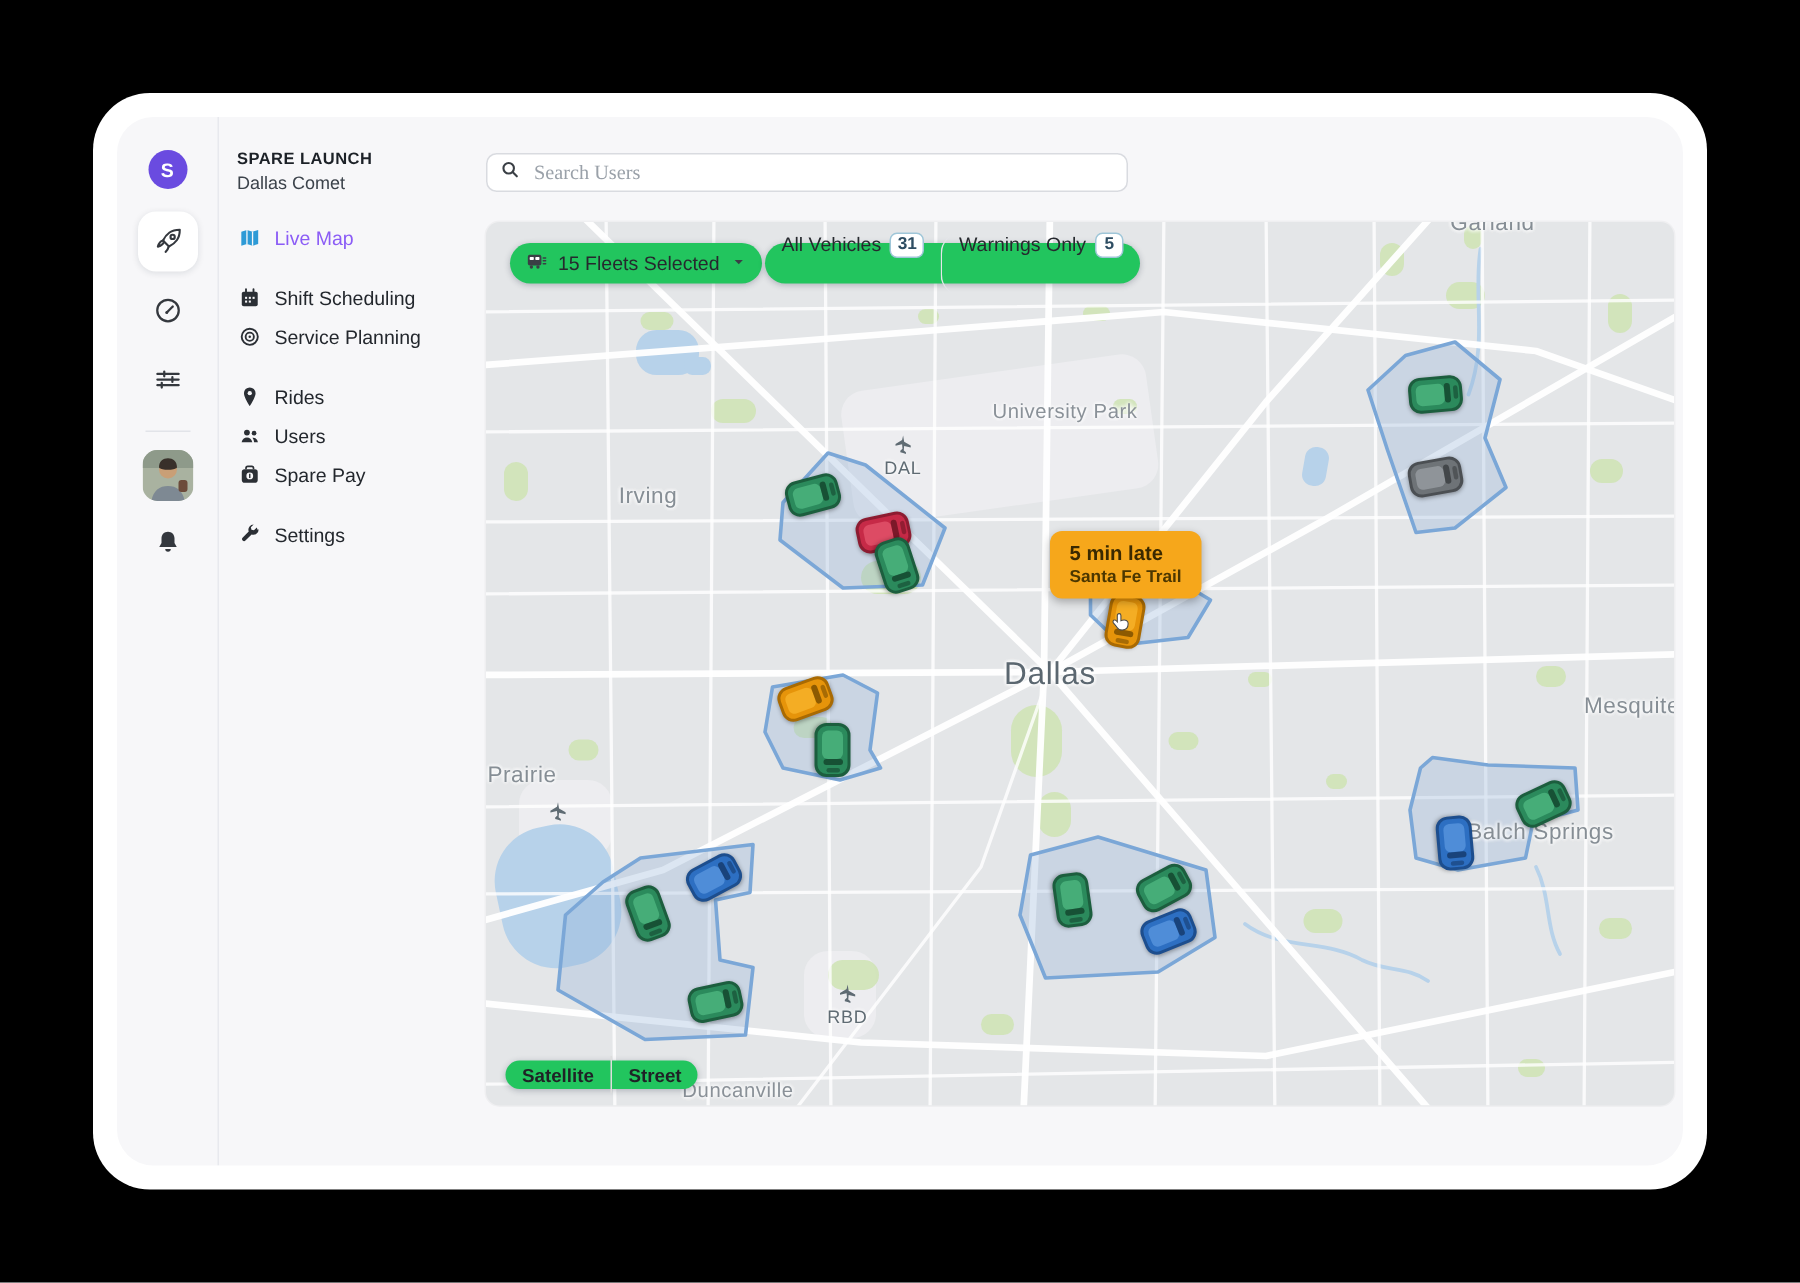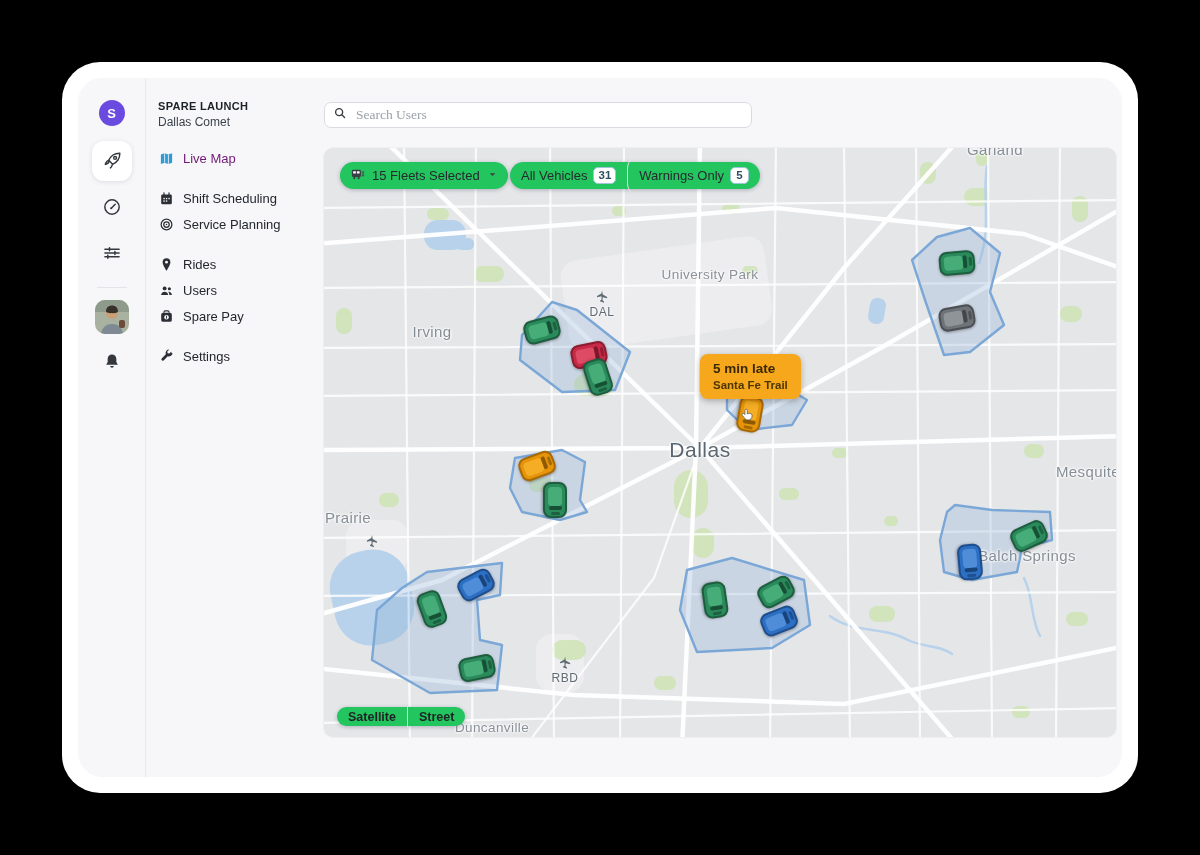--- a/index.html
+++ b/index.html
@@ -23,21 +23,21 @@
 
   
   .nav{width:146px;flex:0 0 146px;padding:22px 0 0 12px;box-sizing:border-box;}
   .nav-org{font-size:11px;font-weight:bold;letter-spacing:.3px;color:#1c2127;}
   .nav-fleet{font-size:12px;color:#3c434b;margin-top:3px;}
   .nav-groups{margin-top:16px;}
   .nav-group{margin-bottom:14px;}
   .nav-item{display:flex;align-items:center;gap:9px;height:26px;font-size:13px;color:#23272d;cursor:pointer;}
   .nav-item .nav-ico{width:16px;height:16px;display:flex;align-items:center;justify-content:center;color:#2b2f35;}
   .nav-item .nav-ico svg{width:15px;height:15px;}
-  .nav-item.active{color:#701a75;}
+  .nav-item.active{color:#8b5cf6;}
   .nav-item.active .nav-ico{color:#2e9ad6;}
 
   
   .main{flex:1;position:relative;}
   .searchbar{position:absolute;left:32px;top:24px;width:428px;height:26px;background:#fff;border:1px solid #d9dbe0;border-radius:7px;
              display:flex;align-items:center;padding:0 8px;box-sizing:border-box;gap:7px;}
   .searchbar svg{width:14px;height:14px;color:#3a3f45;flex:0 0 14px;}
   .searchbar input{border:none;outline:none;flex:1;font-size:13.5px;color:#333;background:transparent;font-family:Liberation Serif, serif;}
   .searchbar input::placeholder{color:#9aa1a9;}
 
@@ -70,21 +70,21 @@
   .tooltip .t1{font-size:13.5px;font-weight:bold;color:#3a2900;}
   .tooltip .t2{font-size:11.5px;color:#4c3700;margin-top:3px;font-weight:bold;}
 
   
   .pill,.segmented,.layerswitch{position:absolute;background:#22c55e;border-radius:14px;box-shadow:0 1px 4px rgba(30,40,60,.28);
         display:flex;align-items:center;font-size:13px;color:#26292e;z-index:40;height:27px;box-sizing:border-box;}
   .pill{left:16px;top:14px;padding:0 10px;gap:7px;cursor:pointer;}
   .pill svg{width:15px;height:15px;color:#3a3f45;}
   .pill .caret svg{width:11px;height:11px;}
   .segmented{left:186px;top:14px;padding:0;}
-  .segment{display:flex;align-items:center;gap:6px;padding:0 11px;height:42px;cursor:pointer;border-radius:14px;}
+  .segment{display:flex;align-items:flex-start;gap:6px;padding:0 11px;height:42px;cursor:pointer;border-radius:14px;}
   .segment + .segment{border-left:1px solid #e4e6ea;}
   .count-badge{border:1.5px solid #9fc6d8;color:#2e4d62;background:#fff;border-radius:5px;font-size:11.5px;font-weight:bold;
                line-height:15px;padding:0 4px;min-width:9px;text-align:center;}
   .layerswitch{left:13px;bottom:11px;height:19px;border-radius:13px;}
   .layerbtn{padding:0 11px;font-size:12.5px;font-weight:600;color:#1f2226;cursor:pointer;height:25px;display:flex;align-items:center;}
   .layerbtn + .layerbtn{border-left:1px solid #ddd;}
 </style>
 </head>
 <body>
 

